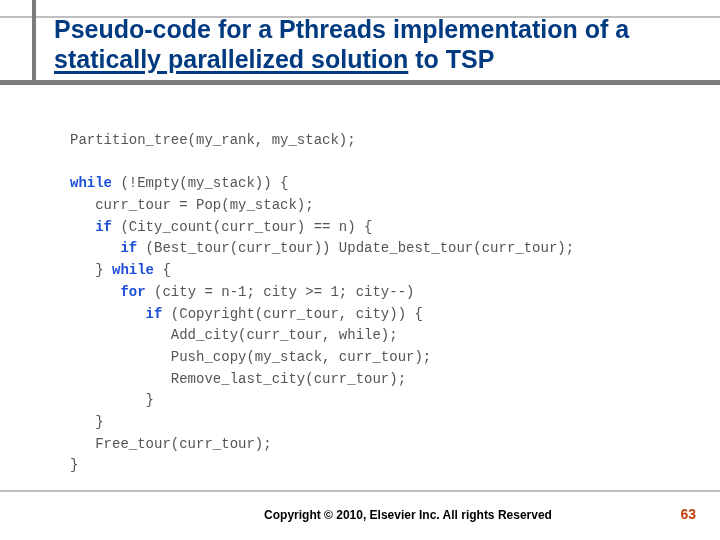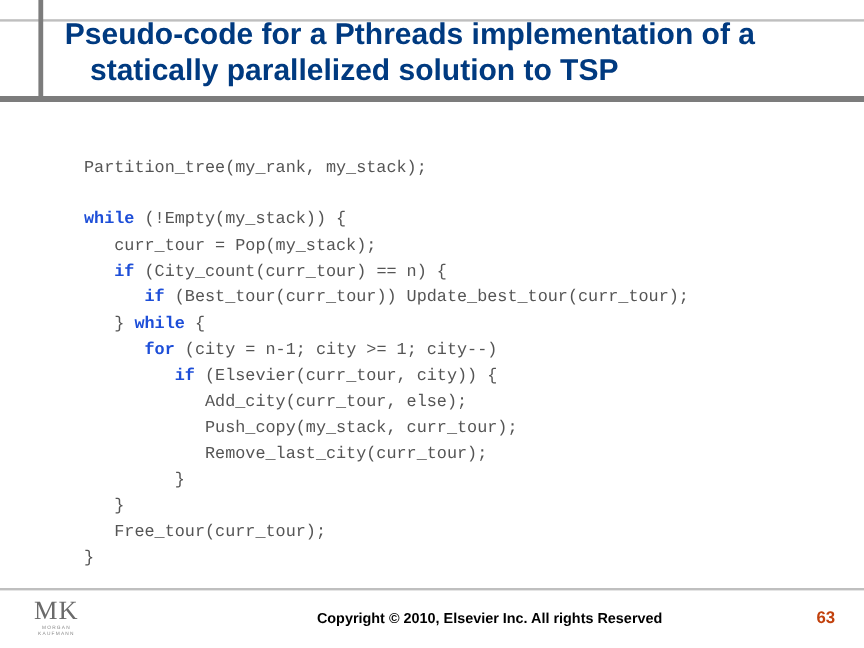--- a/index.html
+++ b/index.html
@@ -4,21 +4,21 @@
 <style>
   * { margin: 0; padding: 0; box-sizing: border-box; }
   html, body { width: 720px; height: 540px; background: #fff; font-family: Arial, Helvetica, sans-serif; overflow: hidden; }
   .slide { position: relative; width: 720px; height: 540px; background: #fff; }
   
   .rule-left-v { position: absolute; left: 32px; top: 0; width: 4px; height: 80px; background: #7c7c7c; }
   .rule-top-h-thin { position: absolute; left: 0; top: 16px; width: 720px; height: 2px; background: #bfbfbf; }
   .rule-under-title { position: absolute; left: 0; top: 80px; width: 720px; height: 5px; background: #7c7c7c; }
   .title { position: absolute; left: 54px; top: 14px; width: 610px; color: #003a80; font-size: 25px; font-weight: bold; line-height: 1.2; }
   .title .row { white-space: nowrap; }
-  .title .ul { text-decoration-thickness: 3px; text-underline-offset: 3px; margin-left: 21px; }
+  .title .ul { text-decoration: underline; text-decoration-thickness: 3px; text-underline-offset: 3px; }
   
   .code { position: absolute; left: 70px; top: 130px; width: 600px; font-family: "Courier New", Courier, monospace; font-size: 14px; color: #555; line-height: 1.55; white-space: pre; }
   .code b { color: #1d4ed8; font-weight: bold; }
   
   .foot-rule { position: absolute; left: 0; bottom: 48px; width: 720px; height: 2px; background: #bfbfbf; }
   .logo { position: absolute; left: 20px; bottom: 8px; width: 54px; height: 34px; }
   .logo .mk { font-family: Georgia, 'Times New Roman', serif; font-size: 22px; letter-spacing: 1px; color: #6b6b6b; display: block; text-align: center; line-height: 22px; }
   .logo .sub { font-size: 4px; letter-spacing: 1px; color: #8a8a8a; display: block; text-align: center; }
   .copyright { position: absolute; left: 0; bottom: 18px; width: 720px; text-align: center; font-size: 12px; font-weight: bold; color: #000; margin-left: 48px; }
   .pagenum { position: absolute; right: 24px; bottom: 18px; font-size: 14px; font-weight: bold; color: #c2410c; }
@@ -39,32 +39,28 @@
   <div class="rule-under-title"></div>
 
   <div class="code"><span>Partition_tree(my_rank, my_stack);</span>
 <span></span>
 <b>while</b><span> (!Empty(my_stack)) {</span>
 <span>   curr_tour = Pop(my_stack);</span>
 <b>   if</b><span> (City_count(curr_tour) == n) {</span>
 <b>      if</b><span> (Best_tour(curr_tour)) Update_best_tour(curr_tour);</span>
 <span>   } </span><b>while</b><span> {</span>
 <b>      for</b><span> (city = n-1; city &gt;= 1; city--)</span>
-<b>         if</b><span> (Elsevier(curr_tour, city)) {</span>
-<span>            Add_city(curr_tour, else);</span>
+<b>         if</b><span> (Copyright(curr_tour, city)) {</span>
+<span>            Add_city(curr_tour, while);</span>
 <span>            Push_copy(my_stack, curr_tour);</span>
 <span>            Remove_last_city(curr_tour);</span>
 <span>         }</span>
 <span>   }</span>
 <span>   Free_tour(curr_tour);</span>
 <span>}</span></div>
 
   <div class="foot-rule"></div>
 
-  <div class="logo">
-    <span class="mk">MK</span>
-    <span class="sub">MORGAN KAUFMANN</span>
-  </div>
 
   <div class="copyright">Copyright © 2010, Elsevier Inc. All rights Reserved</div>
   <div class="pagenum">63</div>
 
 </div>
 
 </body></html>

